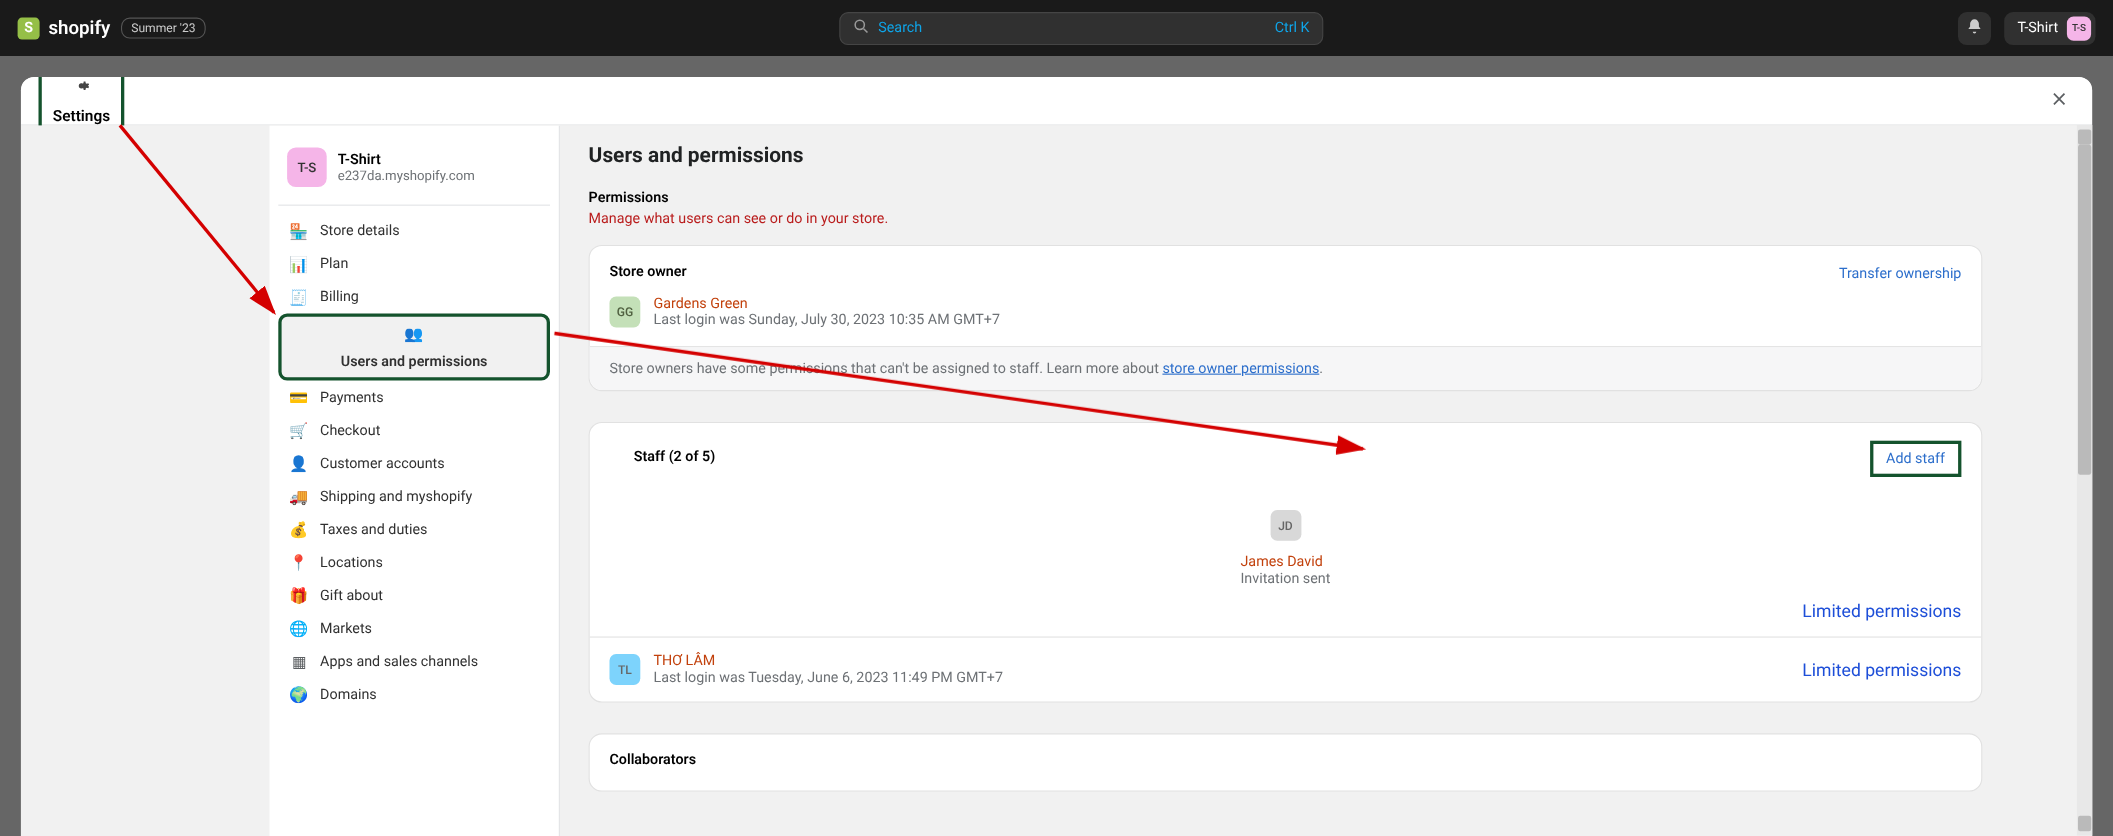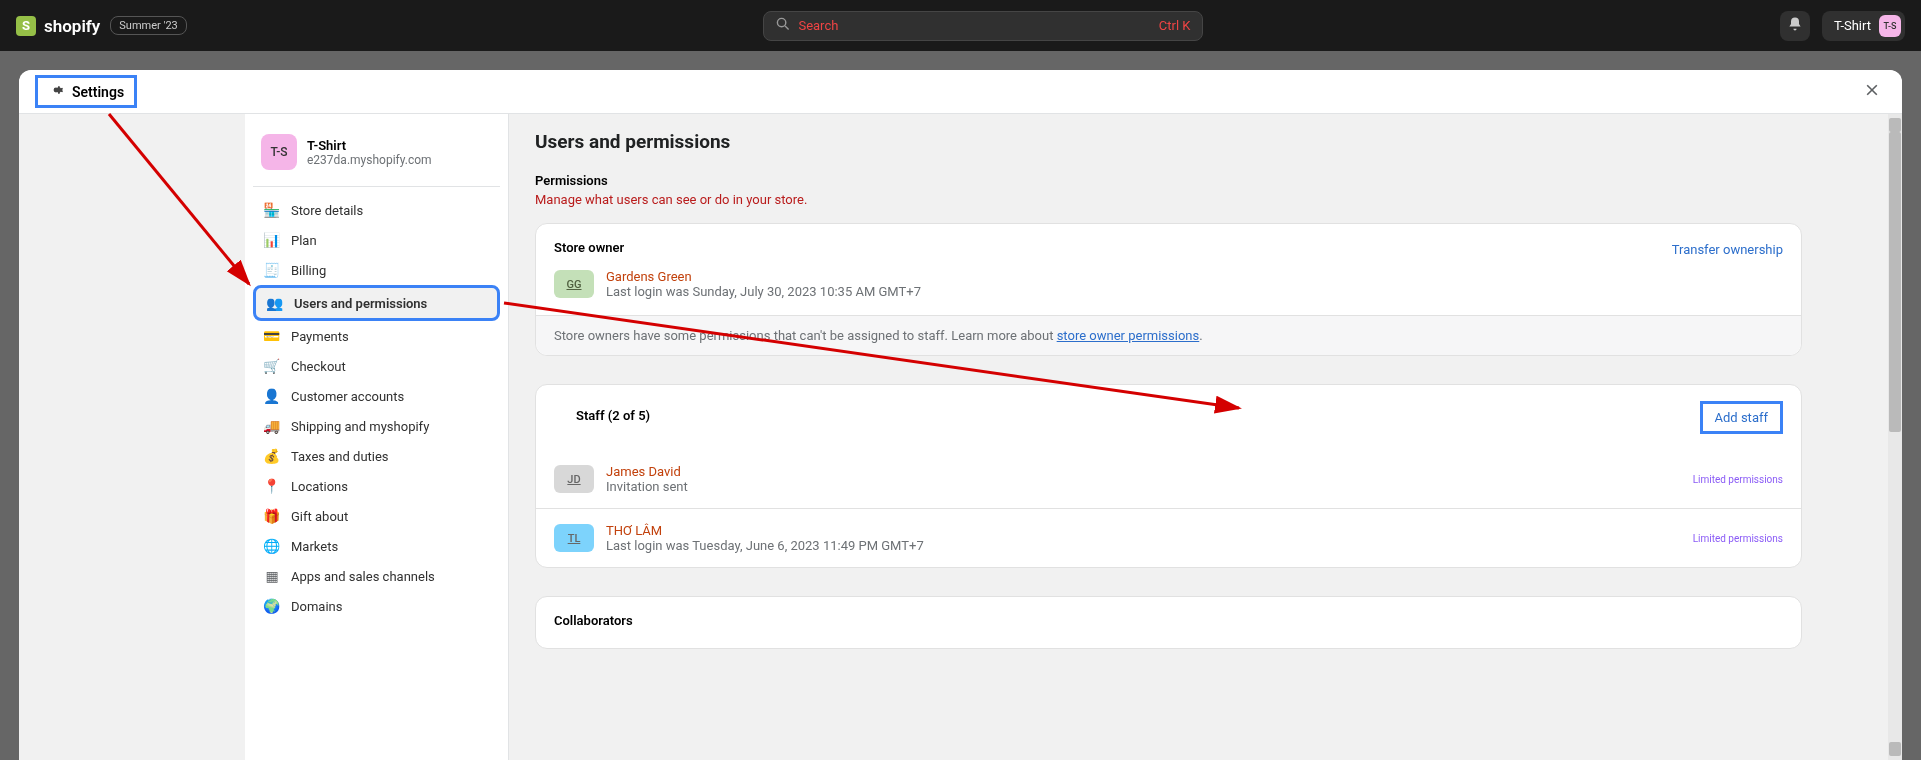--- a/index.html
+++ b/index.html
@@ -4,21 +4,21 @@
 <style>
   * { margin: 0; padding: 0; box-sizing: border-box; }
   body { font-family: -apple-system, BlinkMacSystemFont, "Segoe UI", Roboto, sans-serif; background: #666; overflow: hidden; }
   
   .topbar { height: 51px; background: #1a1a1a; display: flex; align-items: center; padding: 0 16px; gap: 10px; }
   .logo-wrap { display: flex; align-items: center; gap: 8px; }
   .logo-badge { width: 20px; height: 20px; background: #95bf47; border-radius: 4px; display:flex; align-items:center; justify-content:center; color:#fff; font-weight:bold; font-size:13px;}
   .logo-text { color: #fff; font-weight: 600; font-size: 17px; }
   .summer-badge { border: 1px solid #555; color: #ccc; font-size: 11px; padding: 2px 8px; border-radius: 8px; }
   .search-wrap { flex: 1; display: flex; justify-content: center; }
-  .search-box { width: 440px; height: 30px; background: #303030; border: 1px solid #454545; border-radius: 8px; display:flex; align-items:center; padding:0 12px; gap:8px; color:#ef4444; font-size:13px;}
+  .search-box { width: 440px; height: 30px; background: #303030; border: 1px solid #454545; border-radius: 8px; display:flex; align-items:center; padding:0 12px; gap:8px; color:#0ea5e9; font-size:13px;}
   .search-box .placeholder { flex:1; }
   .topbar-right { display:flex; align-items:center; gap:12px; }
   .notif-btn { width:30px; height:30px; background:#303030; border-radius:8px; display:flex; align-items:center; justify-content:center; color:#ccc;}
   .store-chip { height:30px; background:#303030; border-radius:8px; display:flex; align-items:center; padding:0 4px 0 12px; gap:8px; color:#fff; font-size:13px;}
   .store-avatar-sm { width:22px; height:22px; background:#f5b5e8; border-radius:6px; display:flex; align-items:center; justify-content:center; font-size:9px; color:#333; font-weight:500;}
   
   .modal-area { position:absolute; top:70px; left:19px; right:19px; bottom:0; background:#f1f1f1; border-radius:12px 12px 0 0; display:flex; flex-direction:column; overflow:hidden;}
   .modal-header { height:44px; display:flex; align-items:center; padding:0 16px; border-bottom:1px solid #e1e3e5; background:#fff; border-radius:12px 12px 0 0;}
   .settings-label { display:flex; align-items:center; gap:8px; font-size:14px; font-weight:600; padding:4px 10px;}
   .close-btn { margin-left:auto; width:28px; height:28px; display:flex; align-items:center; justify-content:center; border-radius:6px; cursor:pointer; color:#5c5f62;}
@@ -41,30 +41,30 @@
   
   .page-title { font-size:19px; font-weight:700; color:#202223; margin-bottom:20px;}
   .section-title { font-size:13px; font-weight:600; margin-bottom:4px;}
   .section-sub { font-size:13px; color:#b91c1c; margin-bottom:16px;}
   
   .card { background:#fff; border-radius:12px; border:1px solid #e1e1e1; margin-bottom:28px;}
   .card-body { padding:16px 18px; }
   .card-header { display:flex; justify-content:space-between; align-items:center;}
   .link { color:#2c6ecb; font-size:13px; cursor:pointer;}
   .owner-row { display:flex; align-items:center; gap:12px; margin-top:10px;}
-  .person-avatar { width:40px; height:28px; border-radius:6px; display:flex; align-items:center; justify-content:center; font-size:11px; font-weight:500;text-decoration:underline;}
+  .person-avatar { width:28px; height:28px; border-radius:6px; display:flex; align-items:center; justify-content:center; font-size:11px; font-weight:500;}
   .owner-name { font-size:13px; color:#c2410c;}
   .owner-sub { font-size:13px; color:#6d7175;}
   .card-footer { background:#f6f6f7; border-top:1px solid #e1e1e1; padding:12px 18px; font-size:13px; color:#6d7175; border-radius:0 0 12px 12px;}
   
   .staff-row { display:flex; align-items:center; padding:14px 18px; gap:12px; border-top:1px solid #e1e1e1;}
-  .staff-row:first-of-type { border-top:none;}
-  .staff-perm { margin-left:auto; font-size:10px; color:#8b5cf6;}
-  
-  .highlight { border:3px solid #3b82f6; }
+  .staff-row:first-of-type { border-top:none;flex-direction:column;}
+  .staff-perm { margin-left:auto; font-size:16px; color:#1d4ed8;}
+  
+  .highlight { border:3px solid #14532d;flex-direction:column; }
   
   svg.arrow { position:absolute; pointer-events:none; }
 </style>
 </head>
 <body>
 
 <div class="topbar">
   <div class="logo-wrap">
     <div class="logo-badge">S</div>
     <span class="logo-text">shopify</span>

